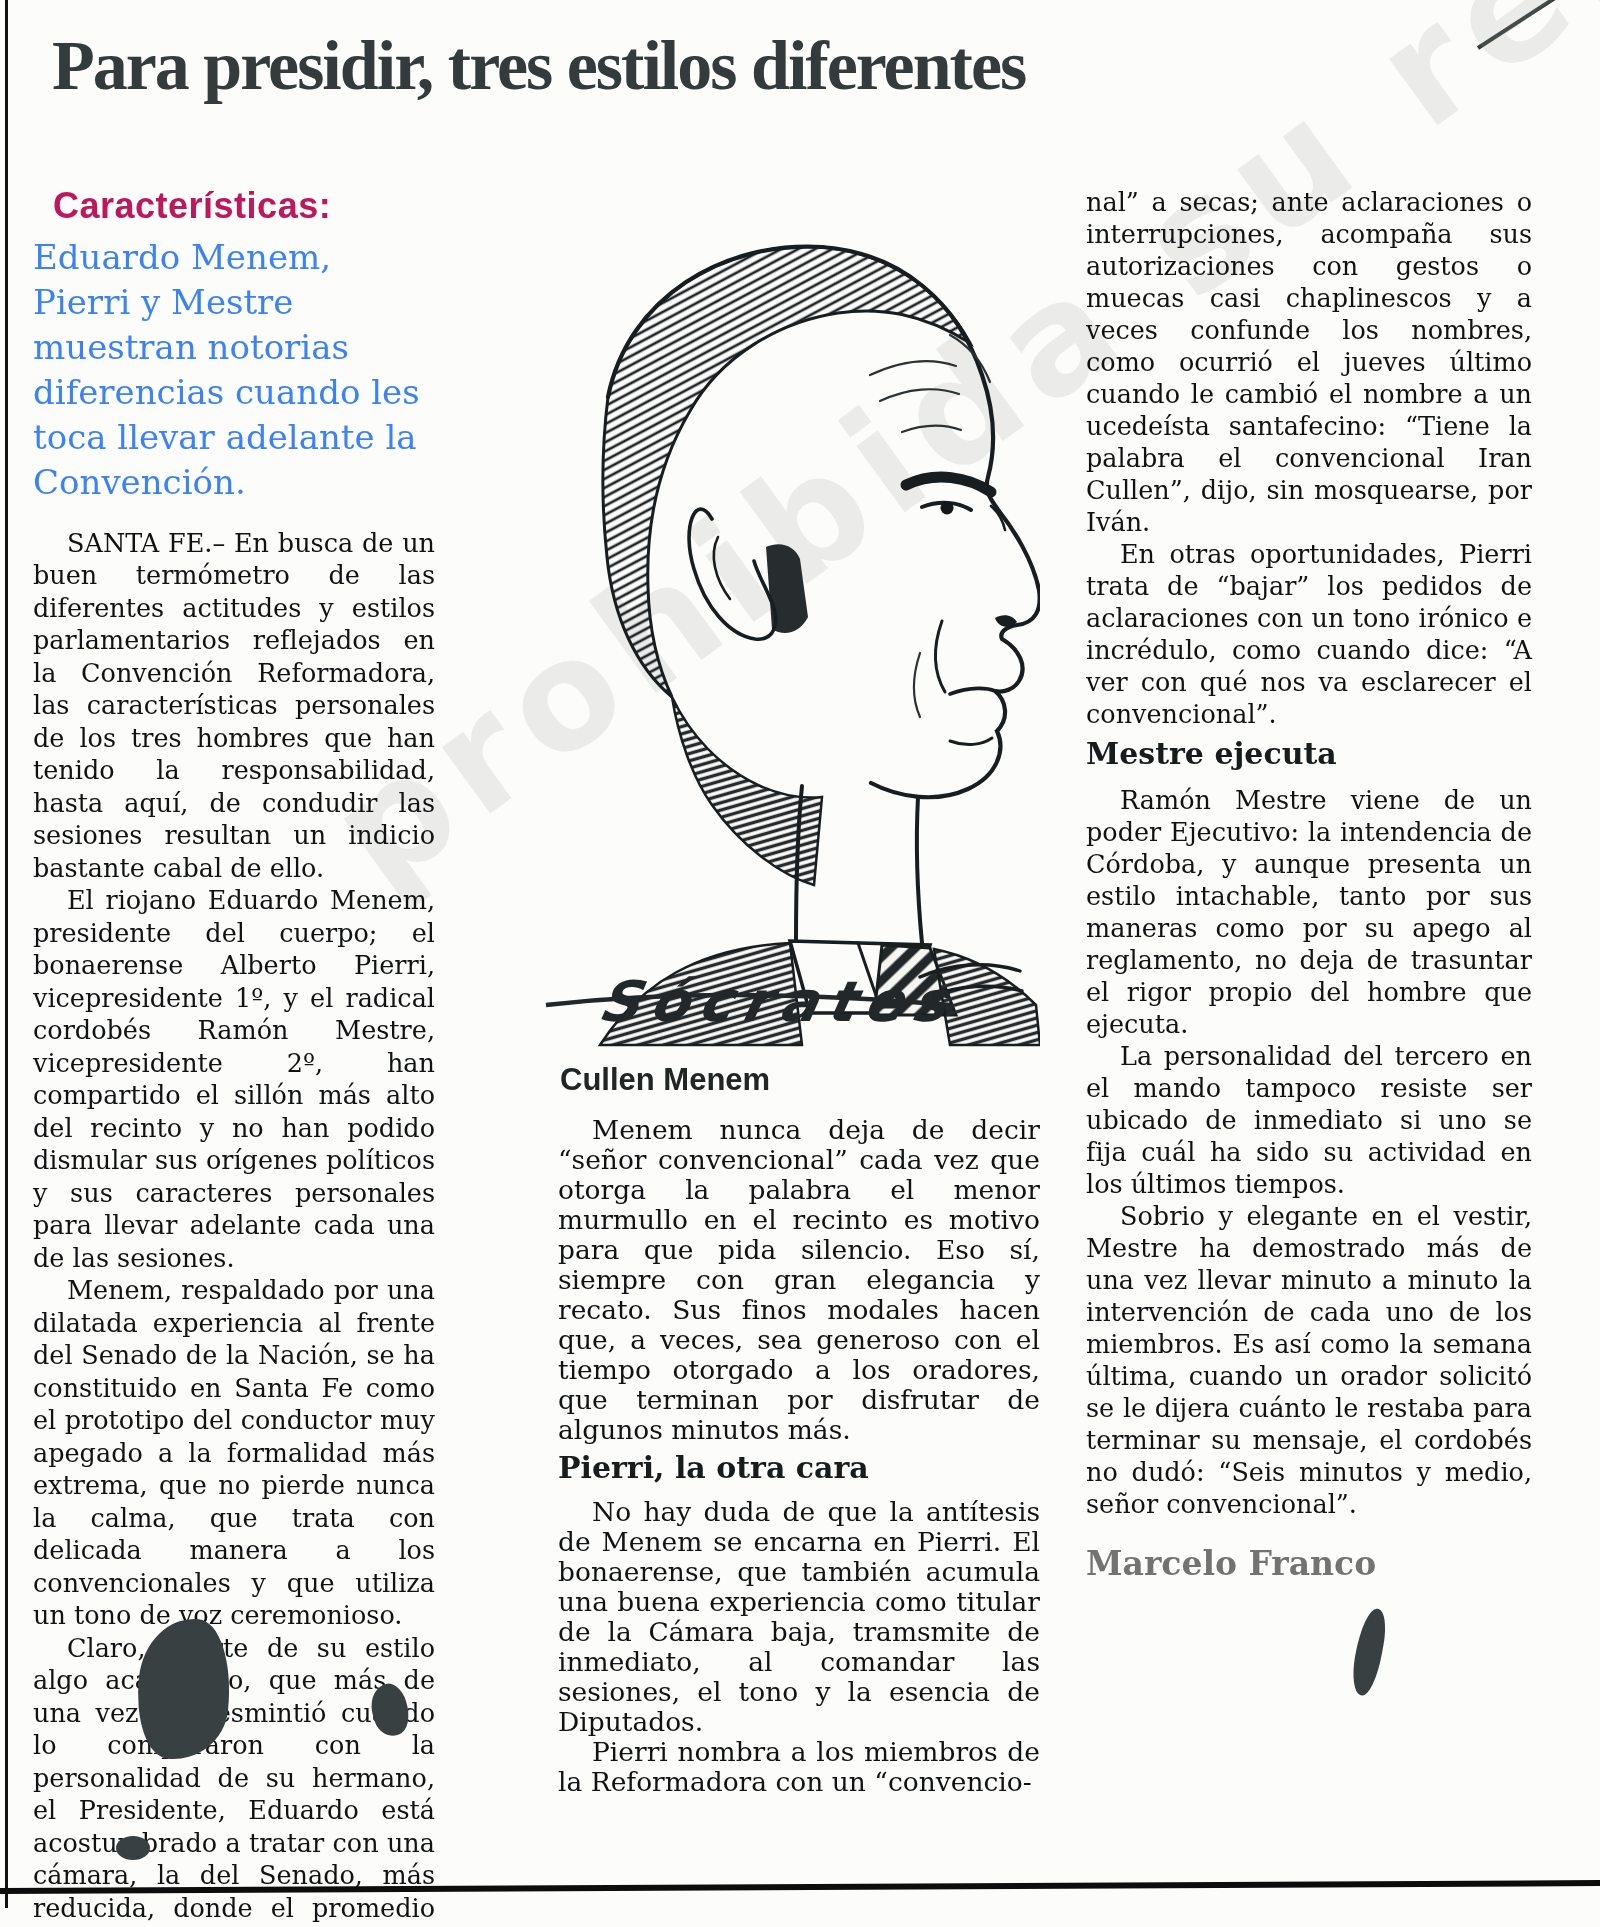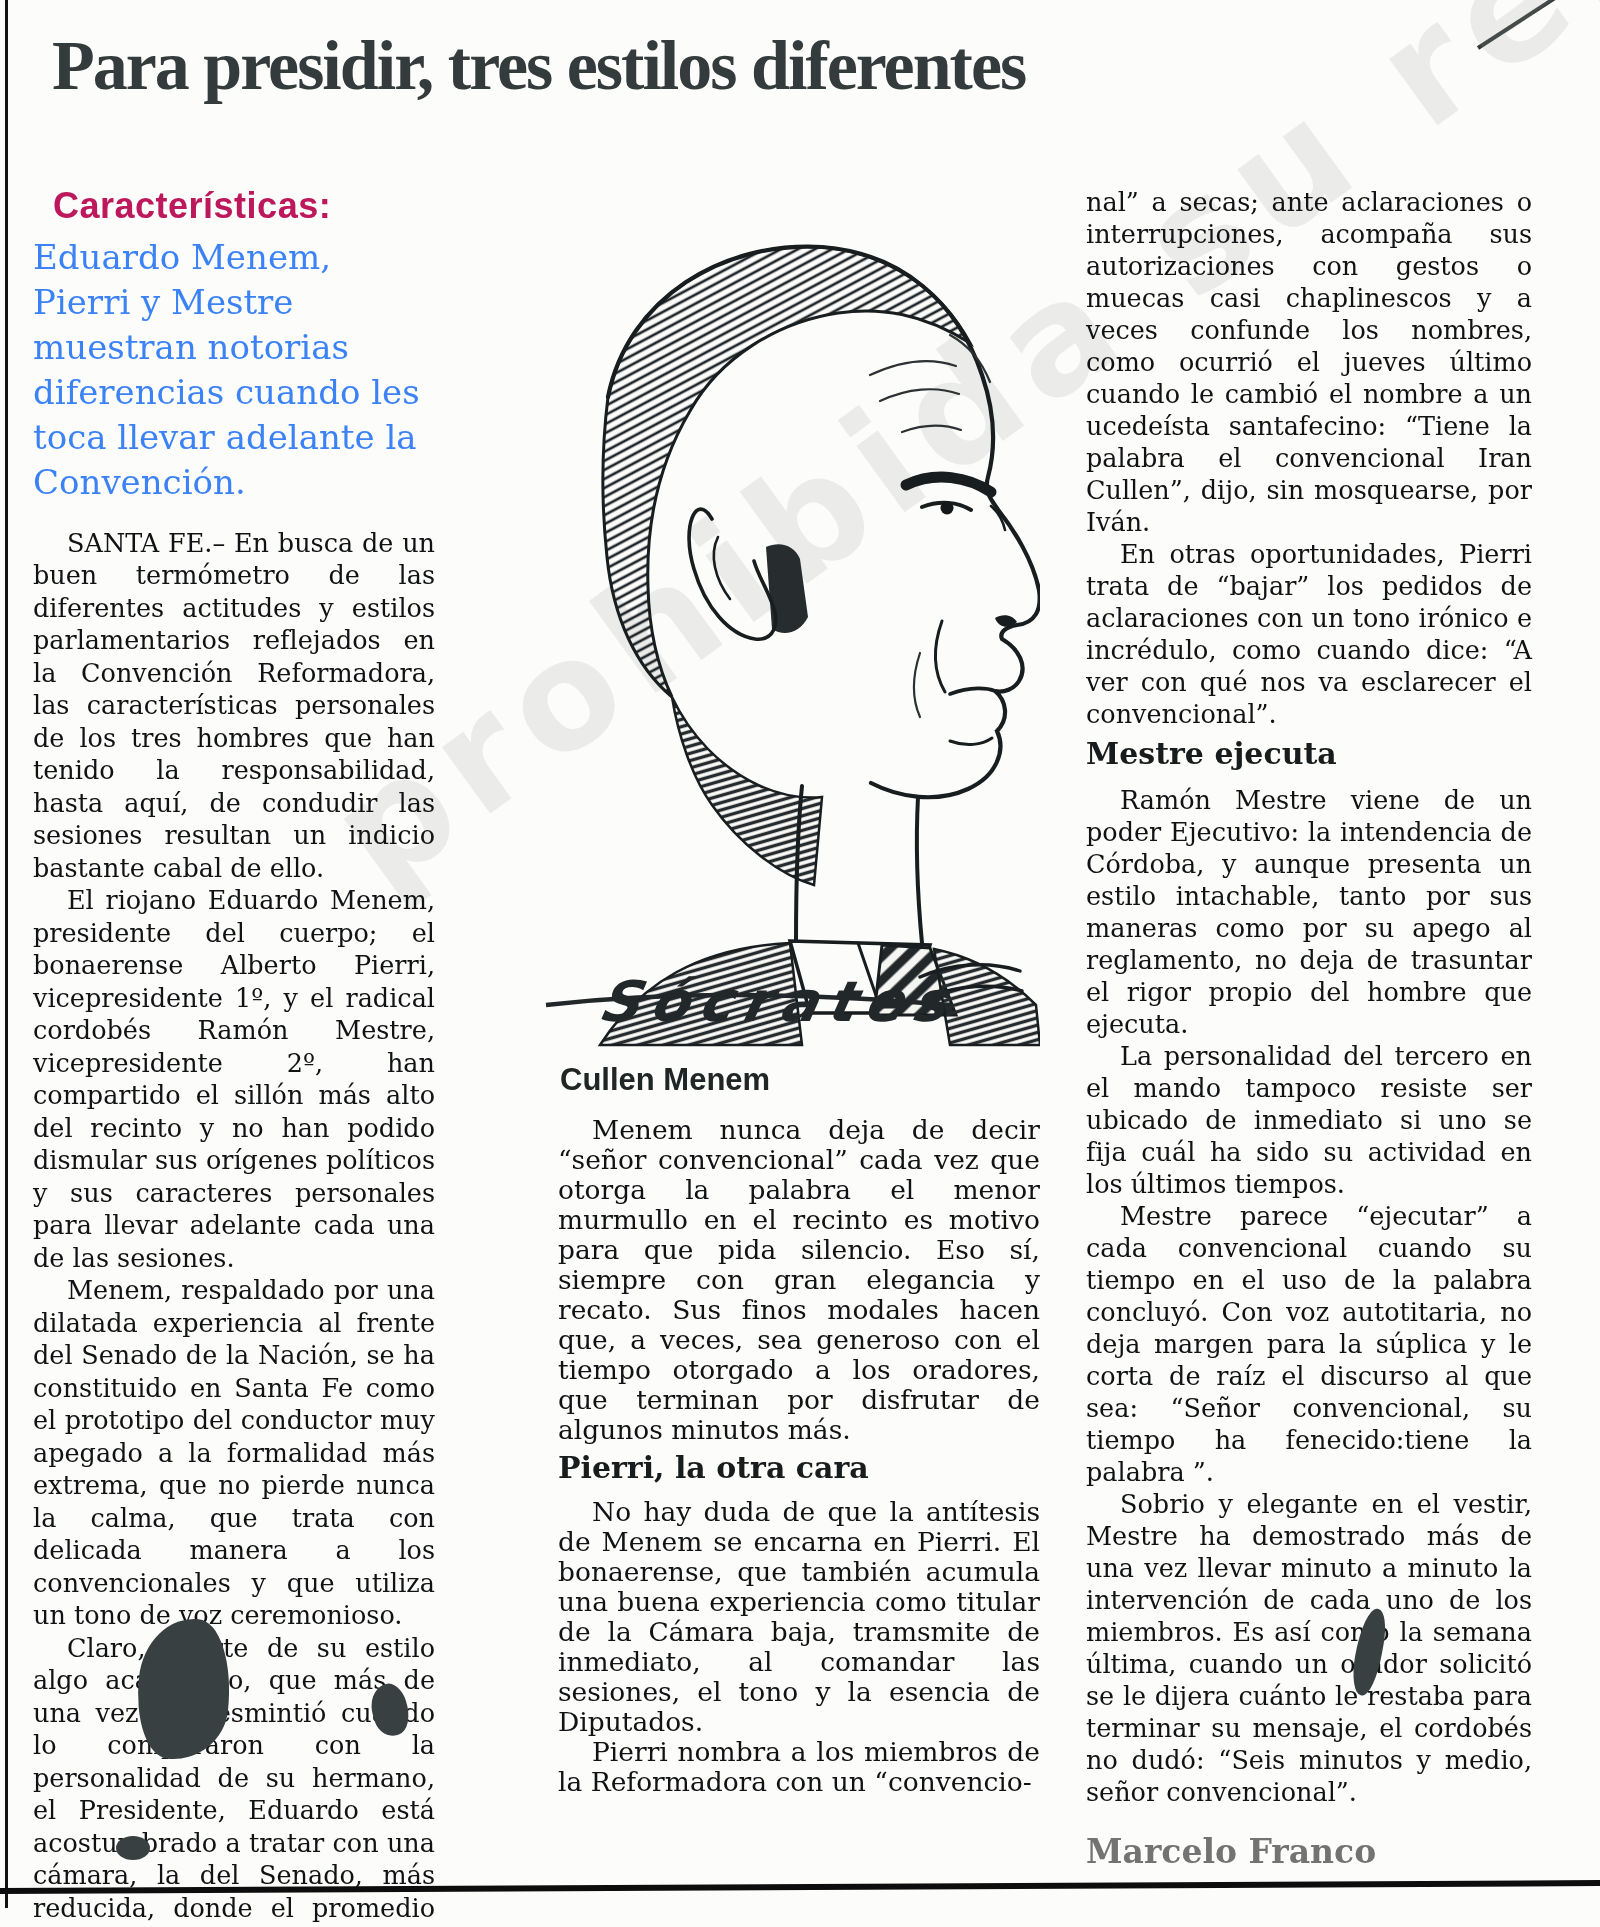--- a/index.html
+++ b/index.html
@@ -137,21 +137,20 @@
     <p>No hay duda de que la antítesis de Menem se encarna en Pierri. El bonaerense, que también acumula una buena experiencia como titular de la Cámara baja, tramsmite de inmediato, al comandar las sesiones, el tono y la esencia de Diputados.</p>
     <p>Pierri nombra a los miembros de la Reformadora con un “convencio-</p>
   </section>
 
   <section class="col col-right">
     <p class="no-indent">nal” a secas; ante aclaraciones o interrupciones, acompaña sus autorizaciones con gestos o muecas casi chaplinescos y a veces confunde los nombres, como ocurrió el jueves último cuando le cambió el nombre a un ucedeísta santafecino: “Tiene la palabra el convencional Iran Cullen”, dijo, sin mosquearse, por Iván.</p>
     <p>En otras oportunidades, Pierri trata de “bajar” los pedidos de aclaraciones con un tono irónico e incrédulo, como cuando dice: “A ver con qué nos va esclarecer el convencional”.</p>
     <h2 class="subhead">Mestre ejecuta</h2>
     <p>Ramón Mestre viene de un poder Ejecutivo: la intendencia de Córdoba, y aunque presenta un estilo intachable, tanto por sus maneras como por su apego al reglamento, no deja de trasuntar el rigor propio del hombre que ejecuta.</p>
     <p>La personalidad del tercero en el mando tampoco resiste ser ubicado de inmediato si uno se fija cuál ha sido su actividad en los últimos tiempos.</p>
-    <p>Mestre parece “ejecutar” a cada convencional cuando su tiempo en el uso de la palabra concluyó. Con voz autotitaria, no deja margen para la súplica y le corta de raíz el discurso al que sea: “Señor convencional, su tiempo ha fenecido:tiene la palabra ”.</p>
     <p class="gap-top">Sobrio y elegante en el vestir, Mestre ha demostrado más de una vez llevar minuto a minuto la intervención de cada uno de los miembros. Es así como la semana última, cuando un orador solicitó se le dijera cuánto le restaba para terminar su mensaje, el cordobés no dudó: “Seis minutos y medio, señor convencional”.</p>
     <div class="byline">Marcelo Franco</div>
   </section>
 
   <div class="blot blot-1"></div>
   <div class="blot blot-2"></div>
   <div class="blot blot-3"></div>
   <div class="blot blot-4"></div>
 
   <div class="bottom-rule"></div>

